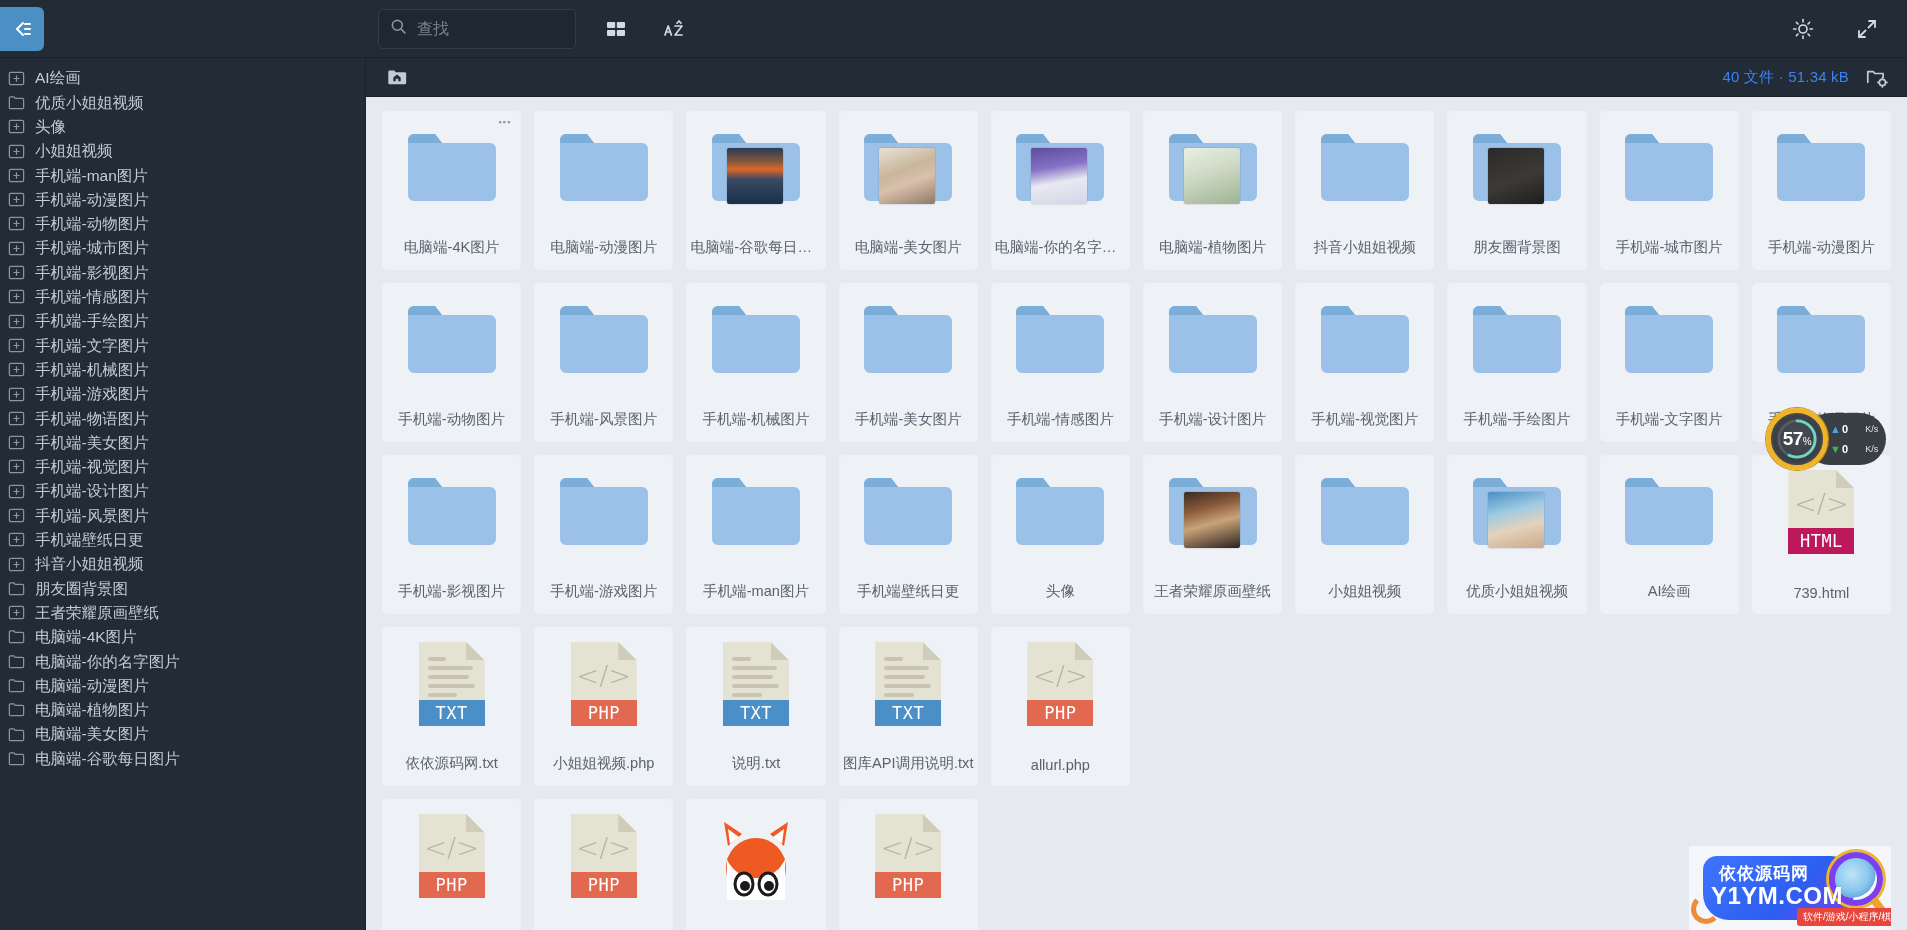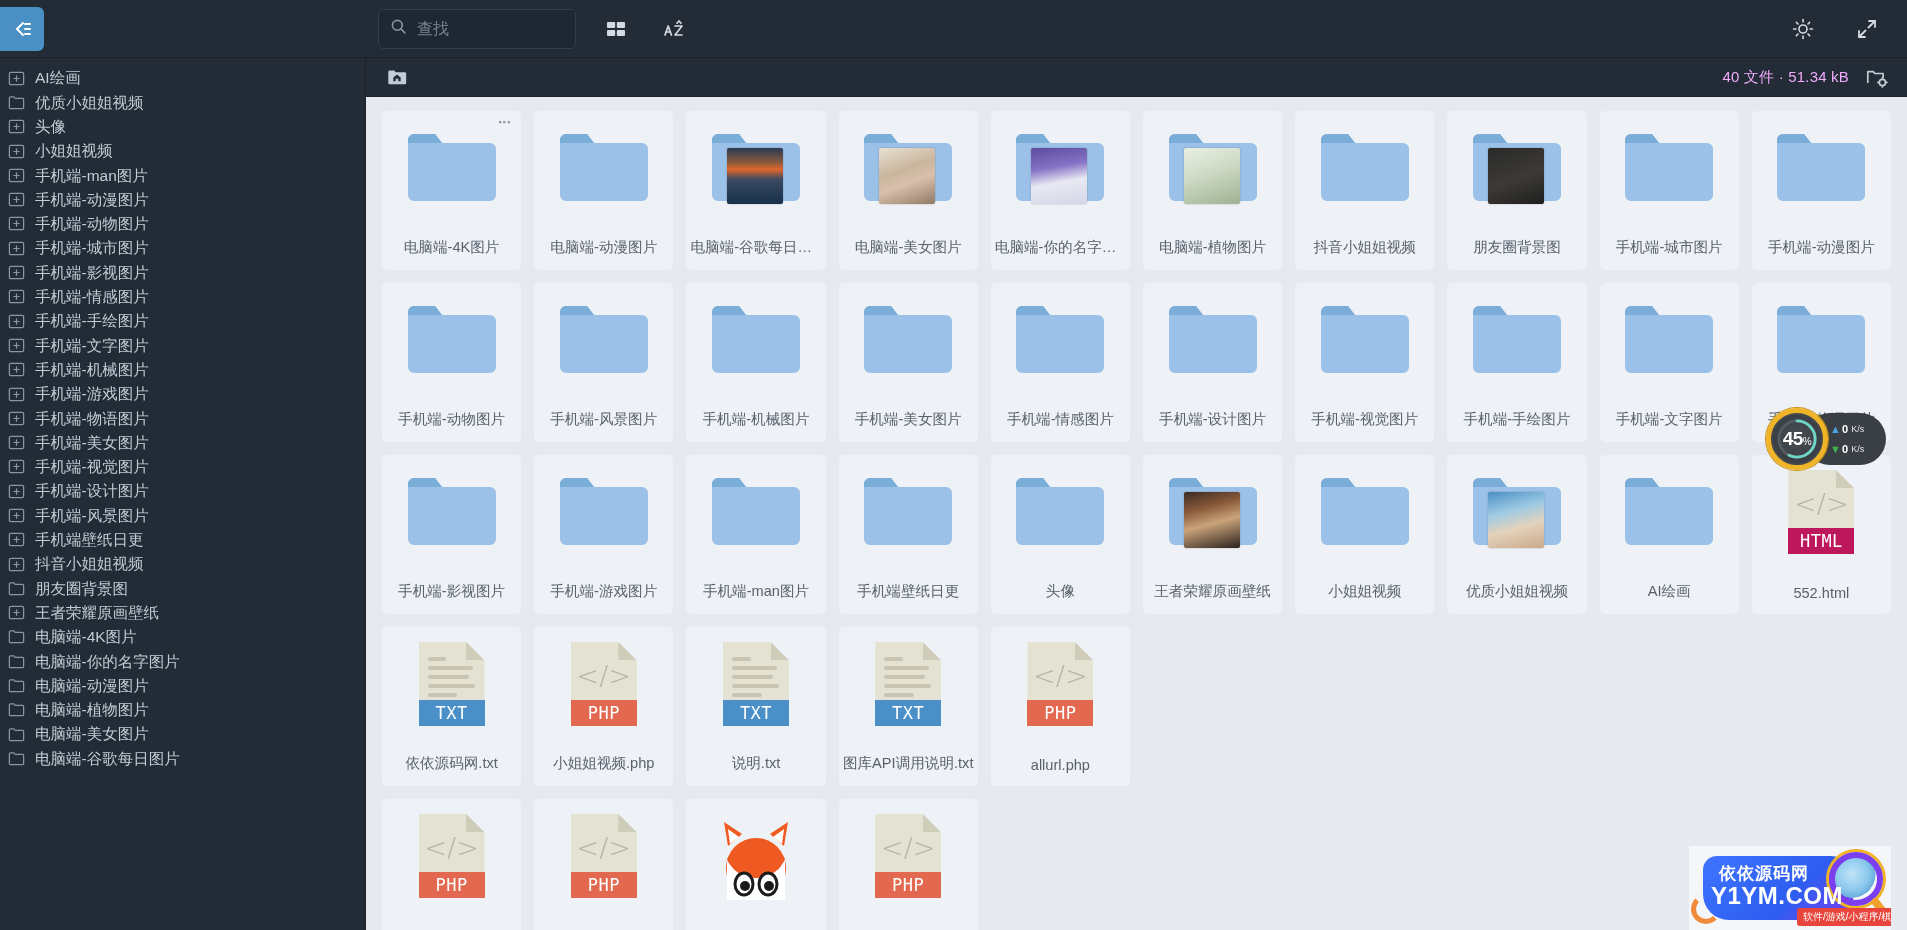--- a/index.html
+++ b/index.html
@@ -84,21 +84,21 @@
 
   .crumbbar {
     height: 39px; flex: 0 0 39px;
     display: flex; align-items: center;
     padding: 0 18px 0 20px;
     color: #b9c3ce; font-size: 14.5px;
     border-bottom: 1px solid #1b222b;
   }
   .home-ico { width: 22px; height: 22px; cursor: pointer; }
   .crumb-right { margin-left: auto; display: flex; align-items: center; gap: 16px; }
-  .crumb-meta { font-size: 15px; color: #f0abfc; letter-spacing: .2px; }
+  .crumb-meta { font-size: 15px; color: #3b82f6; letter-spacing: .2px; }
   .folder-gear { width: 24px; height: 24px; cursor: pointer; }
 
   
   .grid-scroll {
     flex: 1 1 auto; min-height: 0; overflow: hidden;
     background: #e6eaf0;
     padding: 14px 16px 0 16px;
     position: relative;
   }
   .grid {
@@ -185,21 +185,21 @@
     width: 82px; height: 52px;
     background: #3a3f45; border-radius: 26px;
     display: flex; flex-direction: column; justify-content: center;
     padding-left: 26px;
   }
   .fw-row { display: flex; align-items: center; color: #fff; font-size: 10px; height: 20px; }
   .fw-arrow { width: 10px; font-size: 11px; margin-right: 2px; }
   .fw-up { color: #4aa3df; }
   .fw-down { color: #3fb24f; }
   .fw-val { font-weight: bold; font-size: 11px; }
-  .fw-unit { font-size: 9px; margin-left: 3px; color: #dfe3e8; }
+  .fw-unit { font-size: 9px; margin-left: 17px; color: #dfe3e8; }
   .fw-gauge {
     position: absolute; left: 0; top: 0;
     width: 62px; height: 62px; border-radius: 50%;
     background: radial-gradient(circle at 50% 45%, #4a4f56 0%, #3a3f45 62%, #3a3f45 70%);
     border: 5px solid #f0b429;
     box-shadow: 0 0 0 1px #c78f12, inset 0 0 0 2px #43484f;
     display: flex; align-items: center; justify-content: center;
   }
   .fw-ring {
     position: absolute; left: 5px; top: 5px; width: 42px; height: 42px;
@@ -898,21 +898,21 @@
             </div>
             <div class="tile-label">AI绘画</div>
           </div>
           <div class="tile">
             <div class="docicon">
               <div class="doc-body"></div>
               <div class="doc-fold"></div>
               <div class="doc-code">&lt;/&gt;</div>
               <div class="doc-ribbon" style="background:#be185d">HTML</div>
             </div>
-            <div class="tile-label">552.html</div>
+            <div class="tile-label">739.html</div>
           </div>
           <div class="tile">
             <div class="docicon">
               <div class="doc-body"></div>
               <div class="doc-fold"></div>
               <div class="doc-lines">
                 <i style="width:38%"></i>
                 <i style="width:92%"></i>
                 <i style="width:84%"></i>
                 <i style="width:96%"></i>
@@ -1027,21 +1027,21 @@
       <span class="fw-arrow fw-down">▼</span>
       <span class="fw-val">0</span>
       <span class="fw-unit">K/s</span>
     </div>
   </div>
   <div class="fw-gauge">
     <svg class="fw-ring" viewBox="0 0 44 44">
       <circle cx="22" cy="22" r="19" fill="none" stroke="#565c64" stroke-width="3"></circle>
       <circle cx="22" cy="22" r="19" fill="none" stroke="#6fd6c6" stroke-width="3" stroke-dasharray="68 120" stroke-linecap="round" transform="rotate(-90 22 22)"></circle>
     </svg>
-    <span class="fw-pct"><span>45</span><small>%</small></span>
+    <span class="fw-pct"><span>57</span><small>%</small></span>
   </div>
 </div>
 
 <div class="watermark">
   <div class="wm-squiggle"></div>
   <div class="wm-blob"></div>
   <div class="wm-mag"></div>
   <div class="wm-handle"></div>
   <div class="wm-cn">依依源码网</div>
   <div class="wm-dom">Y1YM.COM</div>

